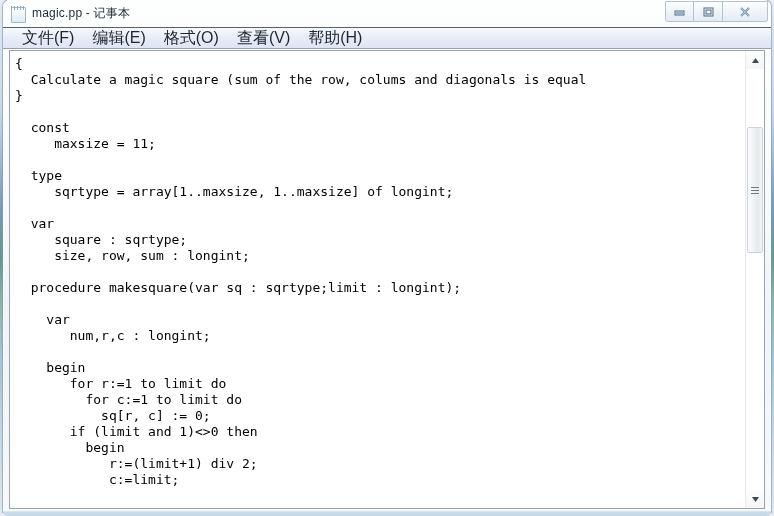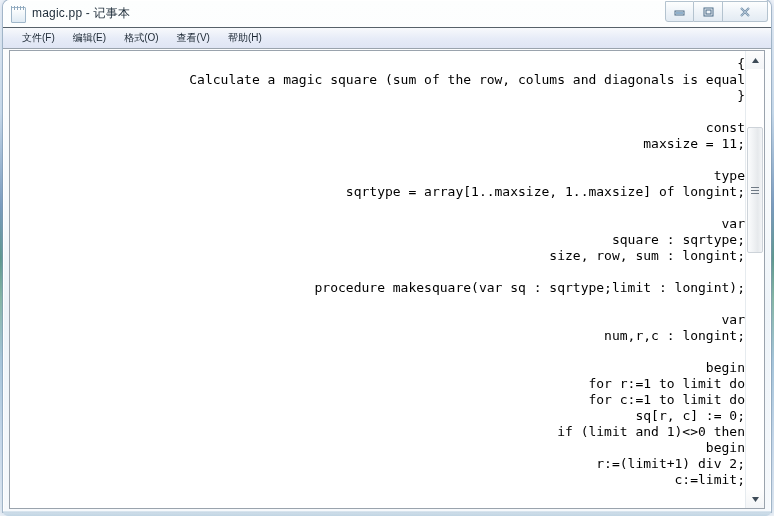--- a/index.html
+++ b/index.html
@@ -7,21 +7,20 @@
     padding: 0;
     background: #ffffff;
   }
   #screen {
     position: relative;
     width: 774px;
     height: 516px;
     overflow: hidden;
     font-family: "Liberation Sans", sans-serif;
     background: #e8eef5;
-    text-align: right;
   }
 
   
   .desktop-backdrop {
     position: absolute;
     inset: 0;
     background:
       linear-gradient(180deg,
         #f4f6fb 0%,
         #cfe0ef 22%,
@@ -128,21 +127,21 @@
     height: 22px;
     background: linear-gradient(180deg, #f7f9fc 0%, #e6ebf7 55%, #dfe5f4 100%);
     border-top: 1px solid #566069;
     border-bottom: 1px solid #9aa3ad;
     box-sizing: border-box;
     display: flex;
     align-items: center;
     padding-left: 10px;
   }
   .menu-item {
-    font-size: 10px;
+    font-size: 16px;
     color: #1b2733;
     padding: 2px 9px;
     white-space: nowrap;
   }
 
   
   .client {
     position: absolute;
     left: 6px;
     top: 50px;

